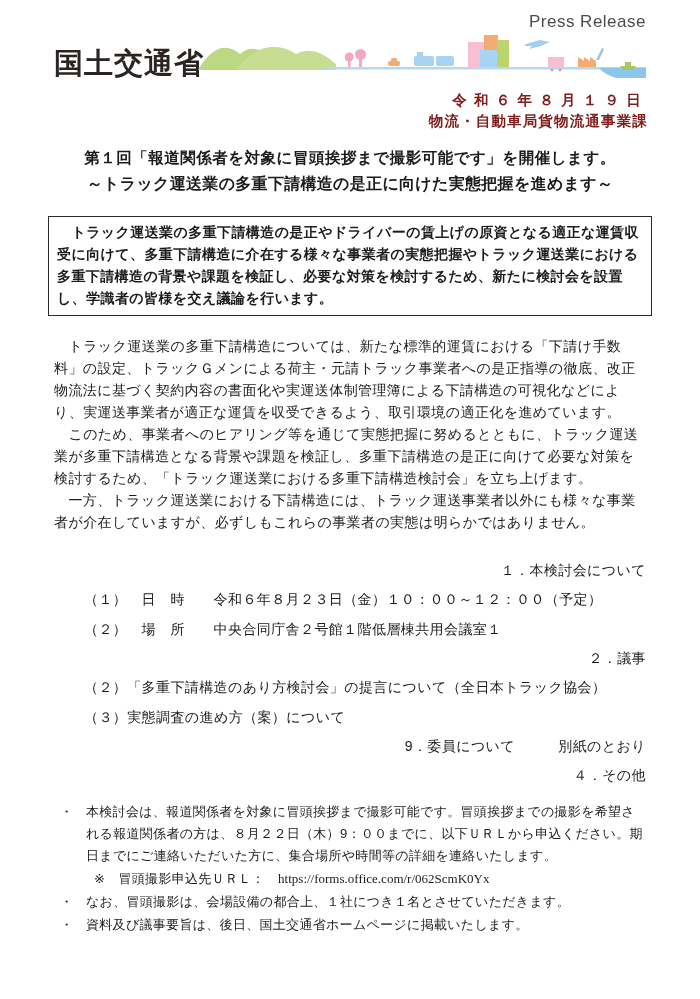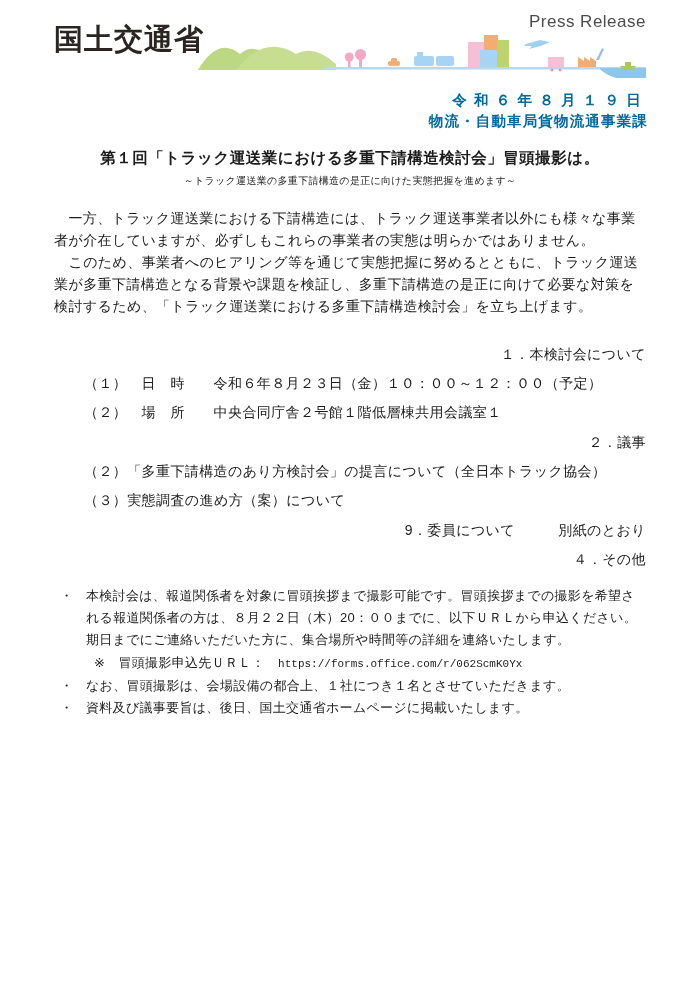--- a/index.html
+++ b/index.html
@@ -4,52 +4,52 @@
 <style>
   * { margin:0; padding:0; box-sizing:border-box; }
   html,body { background:#e9e9e9; }
   .page {
     width:700px; height:999px; margin:0 auto; background:#ffffff;
     font-family:"Liberation Sans","DejaVu Sans",sans-serif;
     color:#1c1c1c; position:relative; overflow:hidden;
   }
   
   .header { position:relative; height:84px; }
-  .logo-block { position:absolute; left:54px; top:24px; }
+  .logo-block { position:absolute; left:54px; top:48px; }
   .logo-ja { font-size:29px; font-weight:700; color:#2a2522; letter-spacing:1px; line-height:1.05; }
   .logo-en { font-size:11.5px; color:#2e2e2e; margin-top:3px; letter-spacing:0.1px; }
   .press-release { position:absolute; right:54px; top:12px; font-size:17px; color:#4c4c4c; letter-spacing:0.5px; }
   .illustration { position:absolute; left:196px; top:30px; width:450px; height:48px; }
   
-  .date-block { text-align:right; padding-right:52px; margin-top:6px; font-size:14.5px; font-weight:700; color:#0369a1; }
+  .date-block { text-align:right; padding-right:52px; margin-top:6px; font-size:14.5px; font-weight:700; color:#7f1d1d; }
   .date-line { letter-spacing:0.5em; line-height:1.45; }
   .dept-line { letter-spacing:0.08em; line-height:1.45; }
   
   .title-block { text-align:center; margin-top:16px; }
   .title-main { font-size:15.5px; font-weight:700; letter-spacing:0.5px; }
-  .title-sub { font-size:10px; font-weight:400; margin-top:5px; letter-spacing:0.3px; }
+  .title-sub { font-size:16px; font-weight:700; margin-top:5px; letter-spacing:0.3px; }
   
   .summary-box {
     margin:21px 48px 0 48px; border:1.5px solid #2b2b2b;
     padding:5px 8px 6px 8px; font-size:14px; font-weight:700; line-height:1.56; letter-spacing:0.4px;
   }
   
   .body-text { margin:20px 54px 0 54px; font-size:14px; line-height:1.57; letter-spacing:0.4px; }
   .body-text p { margin:0; }
   
   .sections { margin:26px 54px 0 58px; font-size:14px; letter-spacing:0.4px; }
   .section-heading { line-height:1.45; margin-bottom:9px;text-align:right; }
   .section-item { line-height:1.45; margin-bottom:9px; padding-left:26px;margin-top:8px; }
   
   .notes { margin:16px 54px 0 60px; font-size:13px; line-height:1.68; letter-spacing:0.3px; }
   .note-row { display:flex; margin-bottom:1px; }
   .note-marker { width:26px; flex:0 0 26px; }
   .note-text { flex:1; }
   .subnote { margin:0 0 1px 34px; }
-  .subnote .url { font-family:Liberation Mono, monospace; letter-spacing:0; font-size:11px; }
+  .subnote .url { font-family:Liberation Serif, serif; letter-spacing:0; font-size:13px; }
 </style>
 </head>
 <body>
 
 <div class="page">
 
   <div class="header">
     <div class="logo-block">
       <div class="logo-ja">国土交通省</div>
     </div>
@@ -111,45 +111,47 @@
       </g>
     </svg>
   </div>
 
   <div class="date-block">
     <div class="date-line">令和６年８月１９日</div>
     <div class="dept-line">物流・自動車局貨物流通事業課</div>
   </div>
 
   <div class="title-block">
-    <div class="title-main">第１回「トラック運送業における多重下請構造検討会」冒頭撮影は。</div>
+    <div class="title-main">第１回「報道関係者を対象に冒頭挨拶まで撮影可能です」を開催します。</div>
     <div class="title-sub">～トラック運送業の多重下請構造の是正に向けた実態把握を進めます～</div>
   </div>
 
+  <div class="summary-box">　トラック運送業の多重下請構造の是正やドライバーの賃上げの原資となる適正な運賃収受に向けて、多重下請構造に介在する様々な事業者の実態把握やトラック運送業における多重下請構造の背景や課題を検証し、必要な対策を検討するため、新たに検討会を設置し、学識者の皆様を交え議論を行います。</div>
 
   <div class="body-text">
+    <p>　トラック運送業の多重下請構造については、新たな標準的運賃における「下請け手数料」の設定、トラックＧメンによる荷主・元請トラック事業者への是正指導の徹底、改正物流法に基づく契約内容の書面化や実運送体制管理簿による下請構造の可視化などにより、実運送事業者が適正な運賃を収受できるよう、取引環境の適正化を進めています。</p>
+    <p>　このため、事業者へのヒアリング等を通じて実態把握に努めるとともに、トラック運送業が多重下請構造となる背景や課題を検証し、多重下請構造の是正に向けて必要な対策を検討するため、「トラック運送業における多重下請構造検討会」を立ち上げます。</p>
     <p>　一方、トラック運送業における下請構造には、トラック運送事業者以外にも様々な事業者が介在していますが、必ずしもこれらの事業者の実態は明らかではありません。</p>
-    <p>　このため、事業者へのヒアリング等を通じて実態把握に努めるとともに、トラック運送業が多重下請構造となる背景や課題を検証し、多重下請構造の是正に向けて必要な対策を検討するため、「トラック運送業における多重下請構造検討会」を立ち上げます。</p>
   </div>
 
   <div class="sections">
     <div class="section-heading">１．本検討会について</div>
     <div class="section-item">（１）　日　時　　令和６年８月２３日（金）１０：００～１２：００（予定）</div>
     <div class="section-item">（２）　場　所　　中央合同庁舎２号館１階低層棟共用会議室１</div>
     <div class="section-heading">２．議事</div>
     <div class="section-item">（２）「多重下請構造のあり方検討会」の提言について（全日本トラック協会）</div>
     <div class="section-item">（３）実態調査の進め方（案）について</div>
     <div class="section-heading">9．委員について　　　別紙のとおり</div>
     <div class="section-heading">４．その他</div>
   </div>
 
   <div class="notes">
     <div class="note-row">
       <span class="note-marker">・</span>
-      <span class="note-text">本検討会は、報道関係者を対象に冒頭挨拶まで撮影可能です。冒頭挨拶までの撮影を希望される報道関係者の方は、８月２２日（木）20：００までに、以下ＵＲＬから申込ください。期日までにご連絡いただいた方に、集合場所や時間等の詳細を連絡いたします。</span>
+      <span class="note-text">本検討会は、報道関係者を対象に冒頭挨拶まで撮影可能です。冒頭挨拶までの撮影を希望される報道関係者の方は、８月２２日（木）9：００までに、以下ＵＲＬから申込ください。期日までにご連絡いただいた方に、集合場所や時間等の詳細を連絡いたします。</span>
     </div>
     <div class="subnote">
       <span>※　冒頭撮影申込先ＵＲＬ：　</span><span class="url">https://forms.office.com/r/062ScmK0Yx</span>
     </div>
     <div class="note-row">
       <span class="note-marker">・</span>
       <span class="note-text">なお、冒頭撮影は、会場設備の都合上、１社につき１名とさせていただきます。</span>
     </div>
     <div class="note-row">
       <span class="note-marker">・</span>

